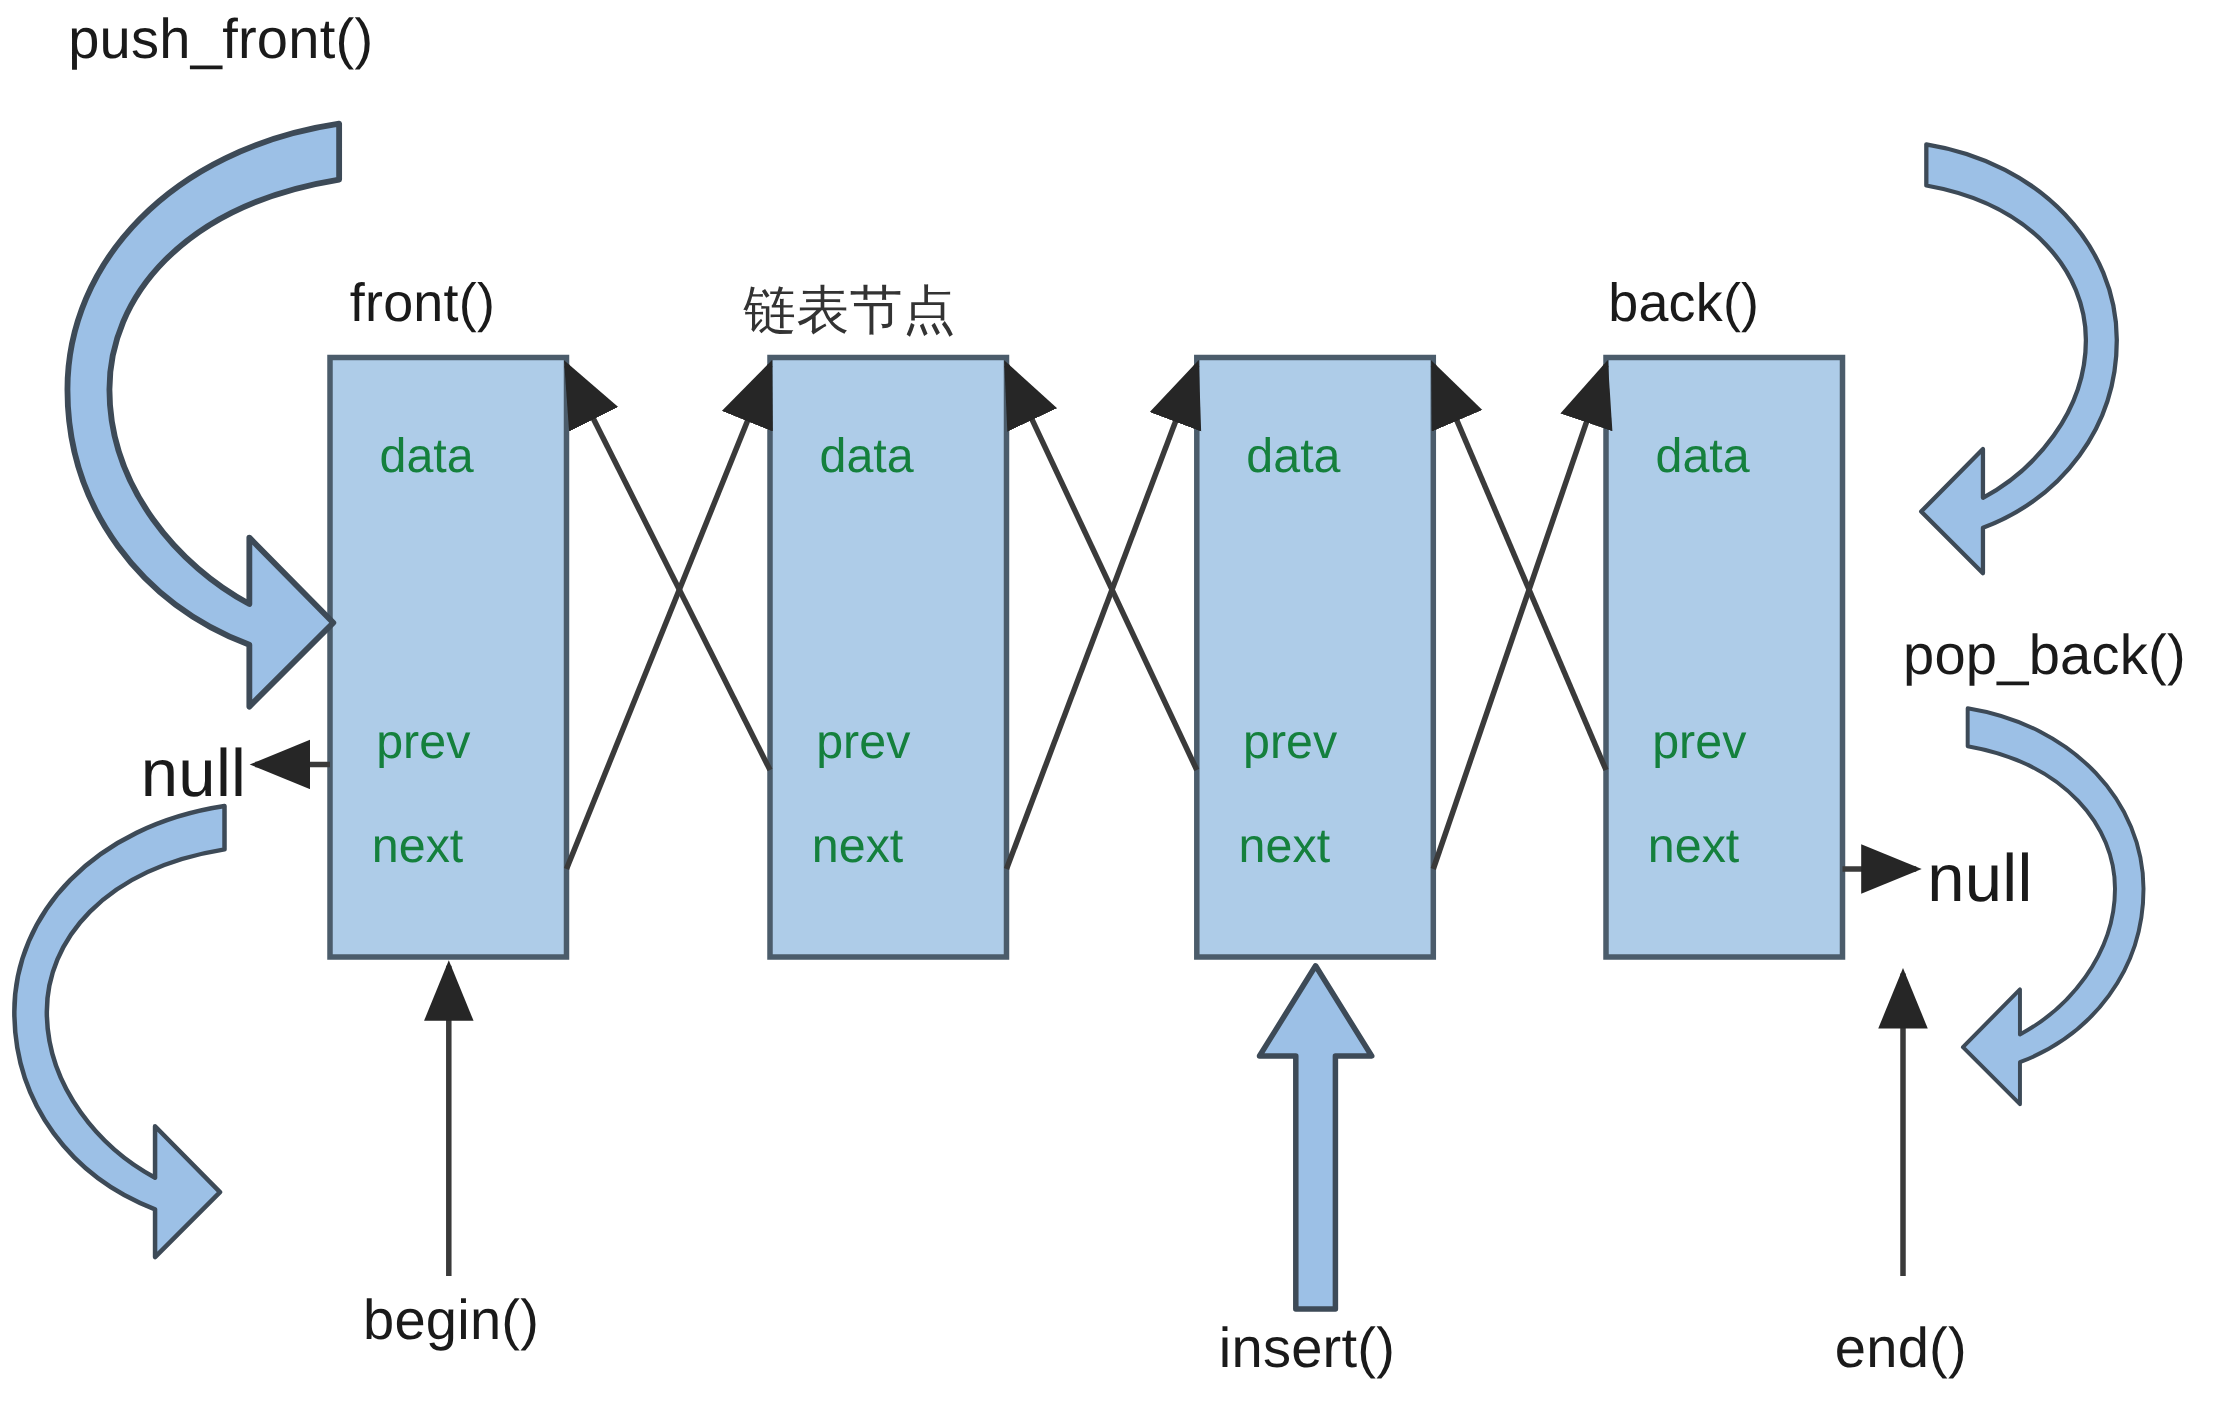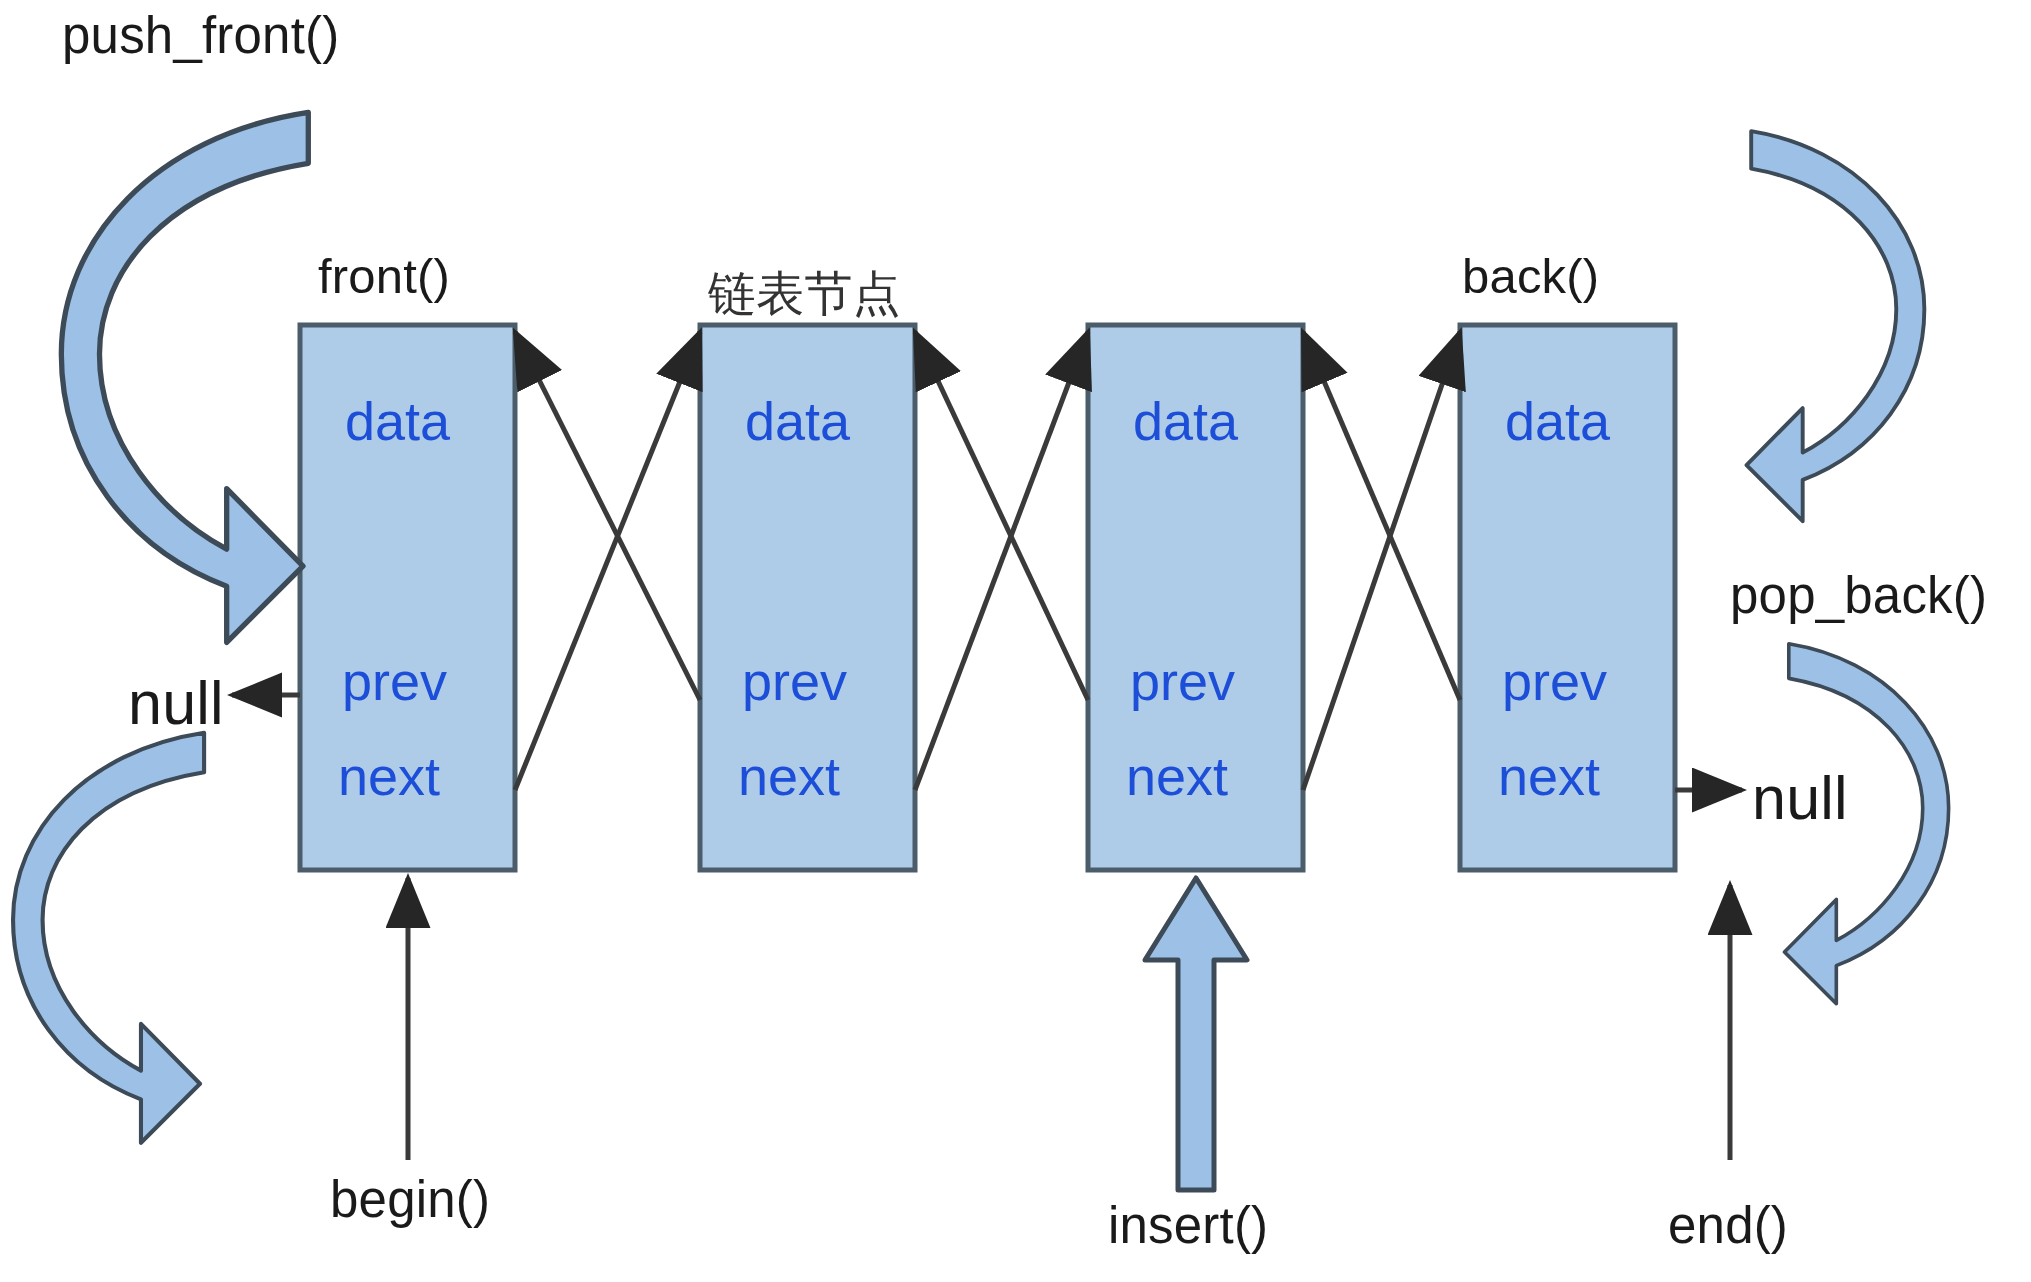--- a/index.html
+++ b/index.html
@@ -5,21 +5,21 @@
   html,body{margin:0;padding:0;background:#ffffff;}
   body{width:2031px;height:1282px;overflow:hidden;
        font-family:"Liberation Sans","DejaVu Sans",sans-serif;}
   #stage{position:relative;width:2031px;height:1282px;background:#fff;}
   #stage svg{position:absolute;inset:0;width:2031px;height:1282px;}
   .lbl{position:absolute;color:#1a1a1a;white-space:nowrap;letter-spacing:.2px;}
   .lbl-op{font-size:51px;}
   .lbl-acc{font-size:49px;}
   .lbl-null{font-size:61px;}
   .lbl-cn{font-size:48px;color:#333;}
-  .node-txt{position:absolute;font-size:54px;color:#1d4ed8;white-space:nowrap;}
+  .node-txt{position:absolute;font-size:44px;color:#15803d;white-space:nowrap;}
 </style>
 </head>
 <body>
 
 <div id="stage">
 
   <svg viewBox="0 0 2031 1282" xmlns="http://www.w3.org/2000/svg" aria-hidden="true">
     <defs>
       <marker id="ah" markerWidth="13" markerHeight="13" refX="11" refY="5" orient="auto" markerUnits="strokeWidth">
         <path d="M0,0 L12,5 L0,10 z" fill="#262626"></path>
@@ -102,21 +102,21 @@
   <div class="lbl lbl-op" style="left:62px;top:6px;">push_front()</div>
   <div class="lbl lbl-op" style="left:1718px;top:566px;margin-left:12px;">pop_back()</div>
   <div class="lbl lbl-op" style="left:1108px;top:1196px;">insert()</div>
 
   <div class="lbl lbl-op" style="left:330px;top:1170px;">begin()</div>
   <div class="lbl lbl-op" style="left:1668px;top:1196px;">end()</div>
 
   <div class="lbl lbl-acc" style="left:318px;top:248px;">front()</div>
   <div class="lbl lbl-acc" style="left:1462px;top:248px;">back()</div>
 
-  <div class="lbl lbl-cn" style="left:708px;top:250px;margin-top:12px;">链表节点</div>
+  <div class="lbl lbl-cn" style="left:676px;top:250px;">链表节点</div>
 
   <div class="lbl lbl-null" style="left:128px;top:668px;">null</div>
   <div class="lbl lbl-null" style="left:1752px;top:763px;">null</div>
 
   <div class="node-txt" style="left:345px;top:390px;">data</div>
   <div class="node-txt" style="left:342px;top:650px;">prev</div>
   <div class="node-txt" style="left:338px;top:745px;">next</div>
 
   <div class="node-txt" style="left:745px;top:390px;">data</div>
   <div class="node-txt" style="left:742px;top:650px;">prev</div>

